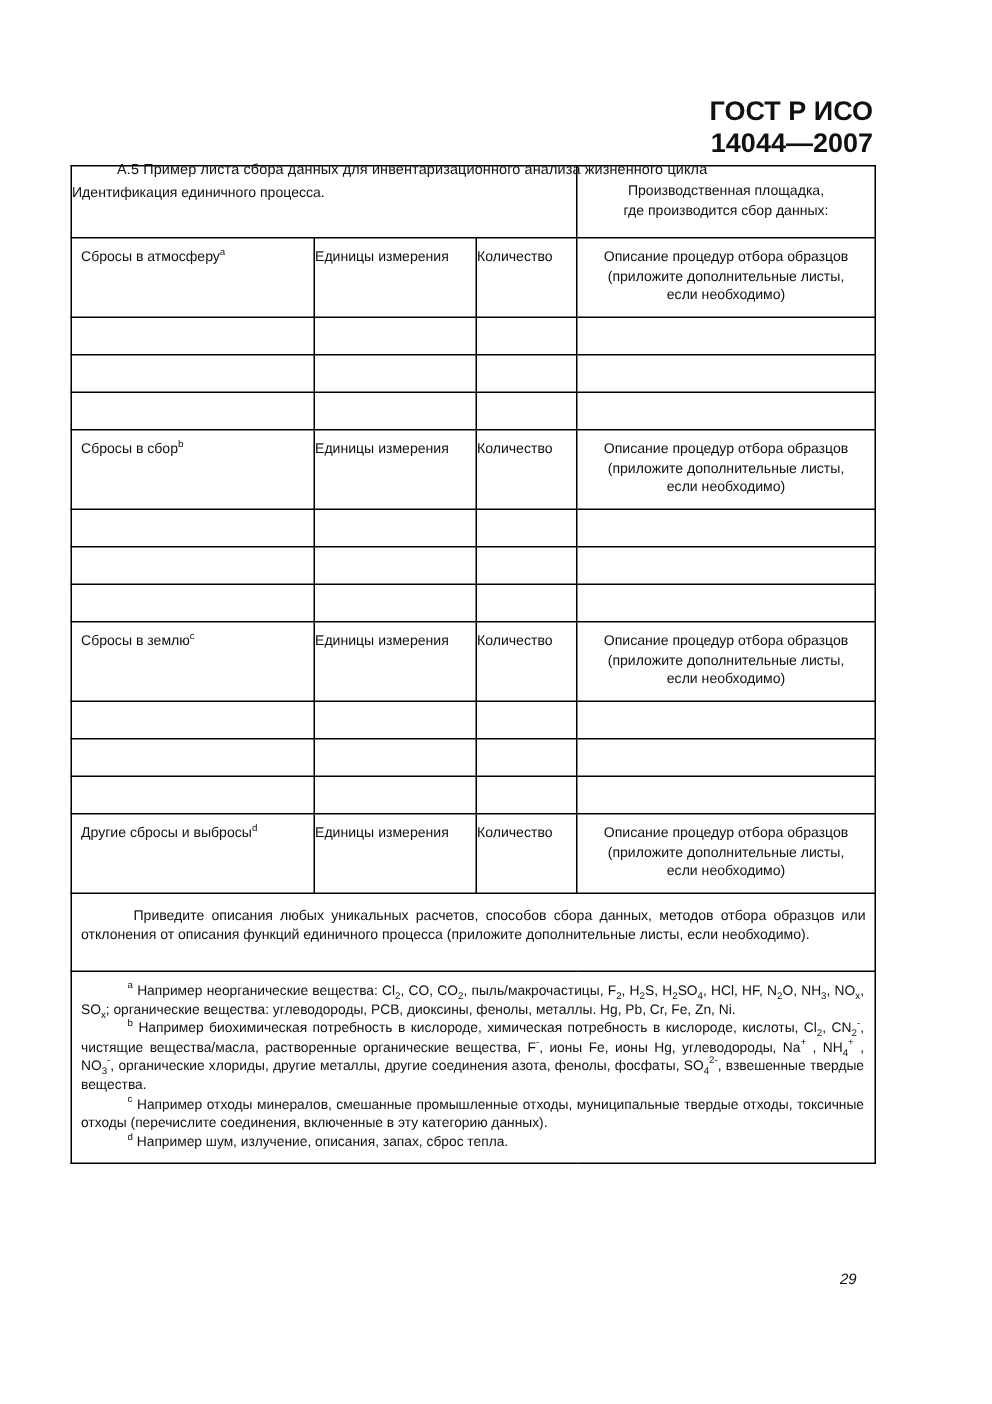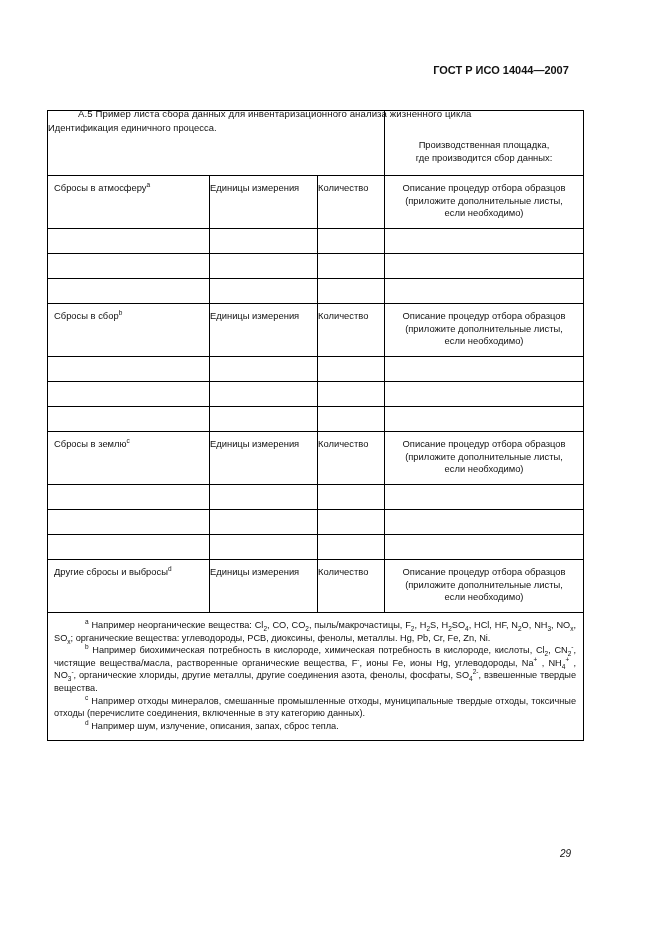--- a/index.html
+++ b/index.html
@@ -1,24 +1,24 @@
 <!DOCTYPE html>
 <html><head>
 <meta charset="utf-8">
 <style>
   html, body { margin:0; padding:0; background:#ffffff; }
   body { width:661px; height:936px; position:relative; font-family:"Liberation Sans", sans-serif; color:#111; overflow:hidden; }
-  .gost { position:absolute; left:420px; top:64px; width:162px; text-align:center; font-weight:bold; font-size:11px; }
+  .gost { position:absolute; left:420px; top:64px; width:162px; text-align:right; font-weight:bold; font-size:18px; }
   .caption { position:absolute; left:78px; top:108px; font-weight:normal; font-size:9.6px; letter-spacing:0.1px; }
   .page-num { position:absolute; left:560px; top:848px; font-size:10px;font-style:italic; }
   table { position:absolute; left:47px; top:110px; width:536px; border-collapse:collapse; table-layout:fixed; font-size:9.4px; }
   td { border:1.3px solid #000; vertical-align:top; padding:0; }
   .hdr td { height:36px; }
   .hdr .ident { padding-top:11px; }
-  .hdr .site { text-align:center; padding-top:28px; line-height:12.5px; }
+  .hdr .site { text-align:center; padding-top:10px; line-height:12.5px; }
   .sec td { height:46px; padding-top:6px; line-height:12.5px; }
   .sec .name { padding-left:6px; }
   .sec .unit, .sec .qty { }
   .sec .desc { text-align:center;margin-top:20px; }
   .empty td { height:24px; }
   .note td { height:40px; padding:7px 6px 4px 6px; line-height:13px; text-indent:35px; text-align:justify; }
   .fn td { padding:6px 7px 8px 6px; font-size:9.2px; line-height:12.6px; }
   .fn p { margin:0; text-indent:31px; text-align:justify; }
   sup { font-size:6.5px; vertical-align:super; line-height:0; }
   sub { font-size:6.5px; vertical-align:sub; line-height:0; }
@@ -136,20 +136,23 @@
     <td class="name"><span>Другие сбросы и выбросы</span><sup>d</sup></td>
     <td class="unit">Единицы измерения</td>
     <td class="qty">Количество</td>
     <td class="desc">
           <div>Описание процедур отбора образцов</div>
           <div>(приложите дополнительные листы,</div>
           <div>если необходимо)</div>
         </td>
   </tr>
 
+  <tr class="note">
+    <td colspan="4">Приведите описания любых уникальных расчетов, способов сбора данных, методов отбора образцов или отклонения от описания функций единичного процесса (приложите дополнительные листы, если необходимо).</td>
+  </tr>
 
   <tr class="fn">
     <td colspan="4">
       <p><sup>a</sup> Например неорганические вещества: Cl<sub>2</sub>, CO, CO<sub>2</sub>, пыль/макрочастицы, F<sub>2</sub>, H<sub>2</sub>S, H<sub>2</sub>SO<sub>4</sub>, HCl, HF, N<sub>2</sub>O, NH<sub>3</sub>, NO<sub>x</sub>, SO<sub>x</sub>; органические вещества: углеводороды, PCB, диоксины, фенолы, металлы. Hg, Pb, Cr, Fe, Zn, Ni.</p>
       <p><sup>b</sup> Например биохимическая потребность в кислороде, химическая потребность в кислороде, кислоты, Cl<sub>2</sub>, CN<sub>2</sub><sup>-</sup>, чистящие вещества/масла, растворенные органические вещества, F<sup>-</sup>, ионы Fe, ионы Hg, углеводороды, Na<sup>+</sup> , NH<sub>4</sub><sup>+</sup> , NO<sub>3</sub><sup>-</sup>, органические хлориды, другие металлы, другие соединения азота, фенолы, фосфаты, SO<sub>4</sub><sup>2-</sup>, взвешенные твердые вещества.</p>
       <p><sup>c</sup> <span>Например отходы минералов, смешанные промышленные отходы, муниципальные твердые отходы, токсичные отходы (перечислите соединения, включенные в эту категорию данных).</span></p>
       <p><sup>d</sup> <span>Например шум, излучение, описания, запах, сброс тепла.</span></p>
     </td>
   </tr>
 </tbody>

